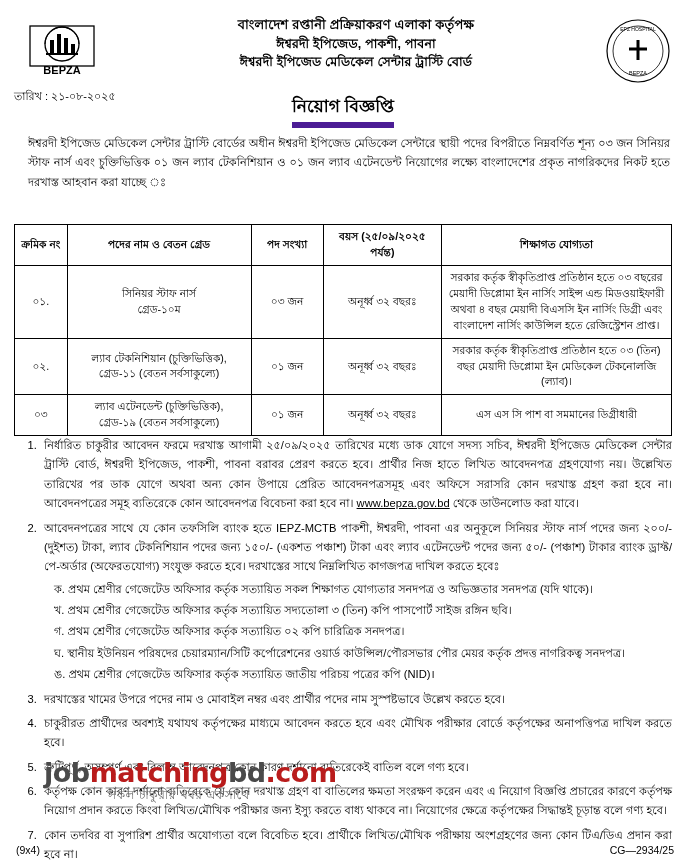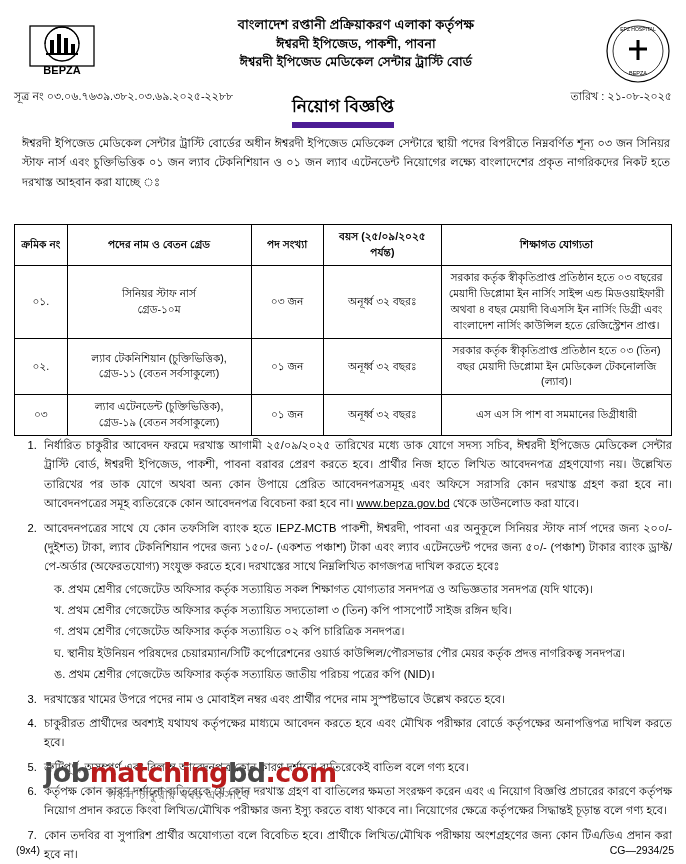--- a/index.html
+++ b/index.html
@@ -83,21 +83,21 @@
     display: inline-block;
     font-size: 17px;
     font-weight: bold;
     border-bottom: 6px solid #4c1d95;
     padding-bottom: 1px;
   }
   .intro {
     font-size: 11.3px;
     line-height: 1.72;
     text-align: justify;
-    margin: 4px 2px 8px 8px;
+    margin: 4px 2px 8px 14px;
   }
   
   table.jobs {
     width: 100%;
     border-collapse: collapse;
     font-size: 10.6px;
     margin-top: 32px;
   }
   table.jobs th, table.jobs td {
     border: 1px solid #000;
@@ -214,21 +214,20 @@
           <circle cx="33" cy="33" r="25" fill="none" stroke="#000" stroke-width="0.8"></circle>
           <path d="M33 22 v20 M24 31 h18" stroke="#000" stroke-width="3" fill="none"></path>
           <text x="33" y="13" font-size="5" text-anchor="middle" font-family="Liberation Sans, sans-serif" fill="#000">EPZ HOSPITAL</text>
           <text x="33" y="57" font-size="5.5" text-anchor="middle" font-family="Liberation Sans, sans-serif" fill="#000">BEPZA</text>
         </svg>
       </div>
     </div>
   </div>
 
   <div class="memo-row">
-    <div class="memo-no">সূত্র নং ০৩.০৬.৭৬৩৯.৩৮২.০৩.৬৯.২০২৫-২২৮৮</div>
     <div class="memo-date">তারিখ : ২১-০৮-২০২৫</div>
   </div>
 
   <div class="title-wrap">
     <span class="title">নিয়োগ বিজ্ঞপ্তি</span>
   </div>
 
   <div class="intro">ঈশ্বরদী ইপিজেড মেডিকেল সেন্টার ট্রাস্টি বোর্ডের অধীন ঈশ্বরদী ইপিজেড মেডিকেল সেন্টারে স্থায়ী পদের বিপরীতে নিম্নবর্ণিত শূন্য ০৩ জন সিনিয়র স্টাফ নার্স এবং চুক্তিভিত্তিক ০১ জন ল্যাব টেকনিশিয়ান ও ০১ জন ল্যাব এটেনডেন্ট নিয়োগের লক্ষ্যে বাংলাদেশের প্রকৃত নাগরিকদের নিকট হতে দরখাস্ত আহবান করা যাচ্ছে ঃ</div>
 
   <table class="jobs">

